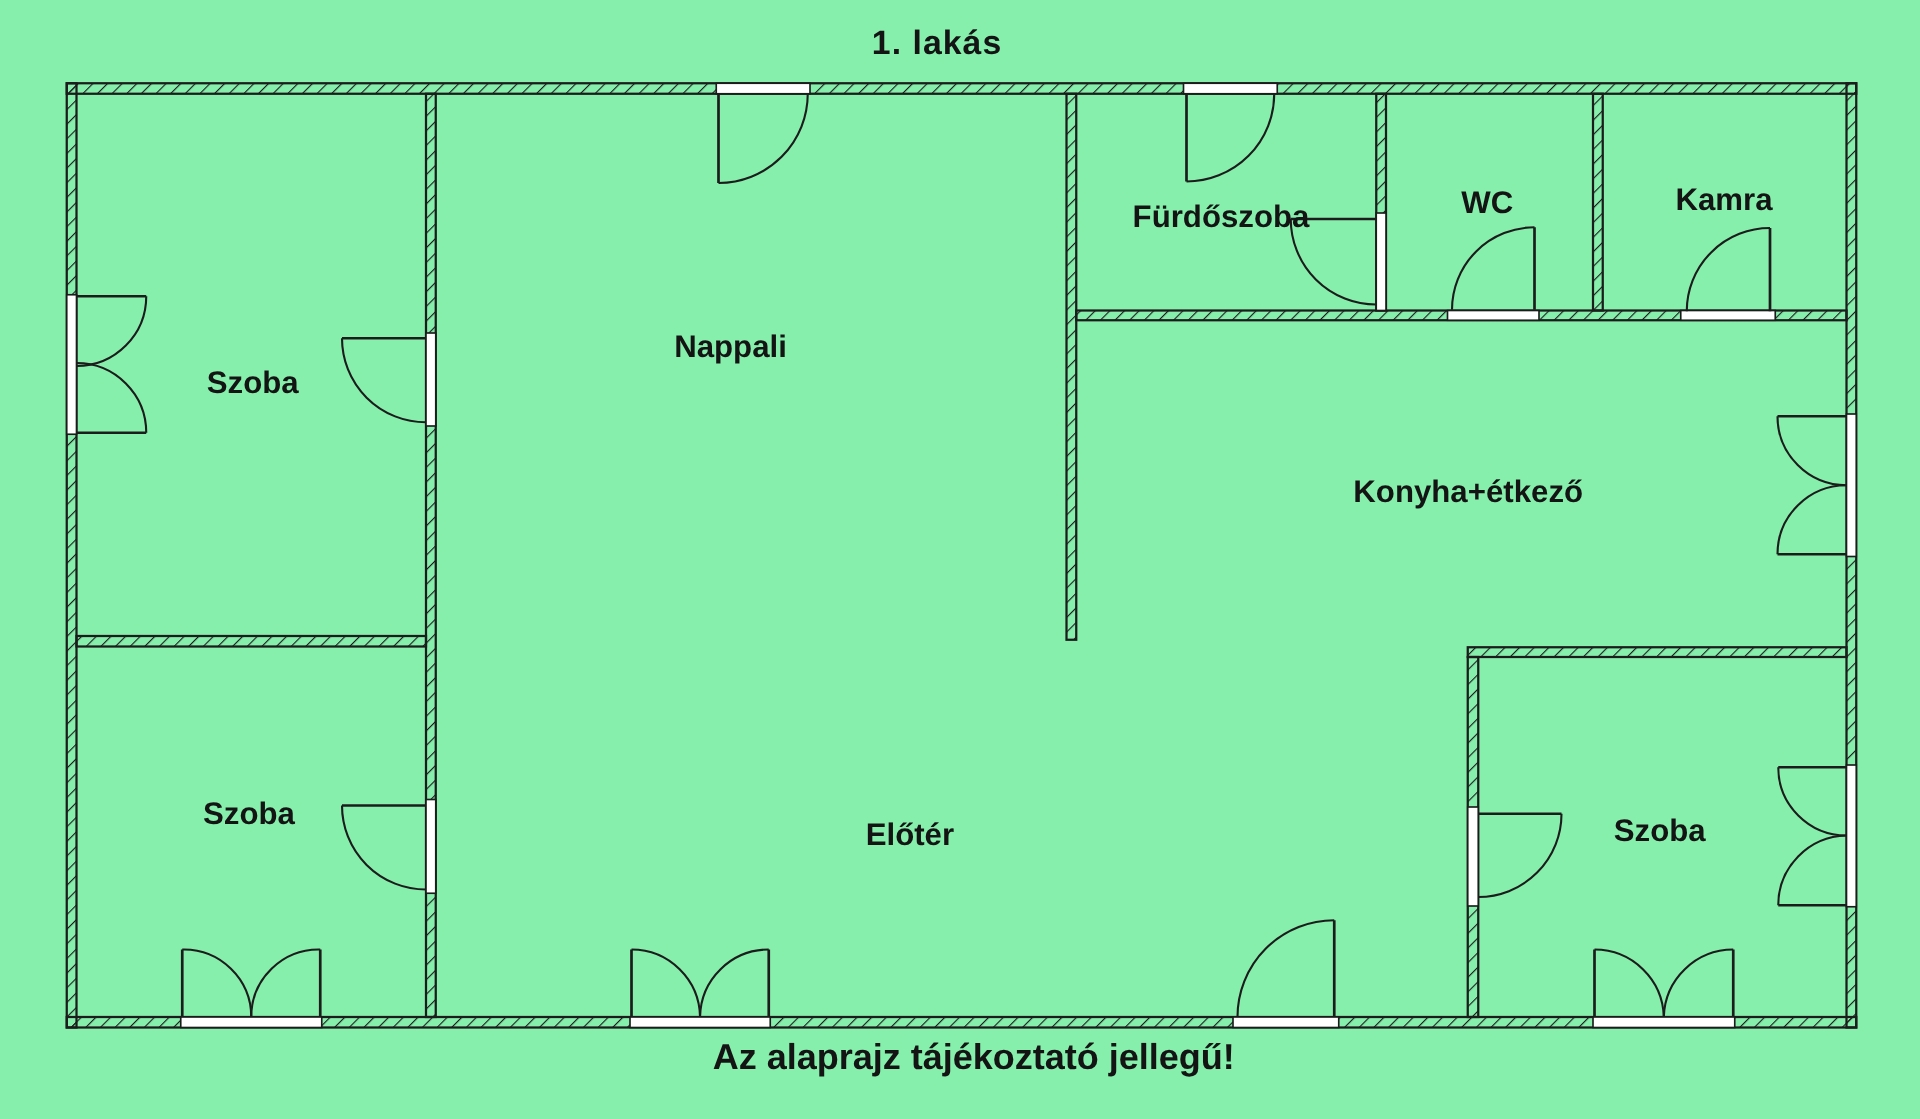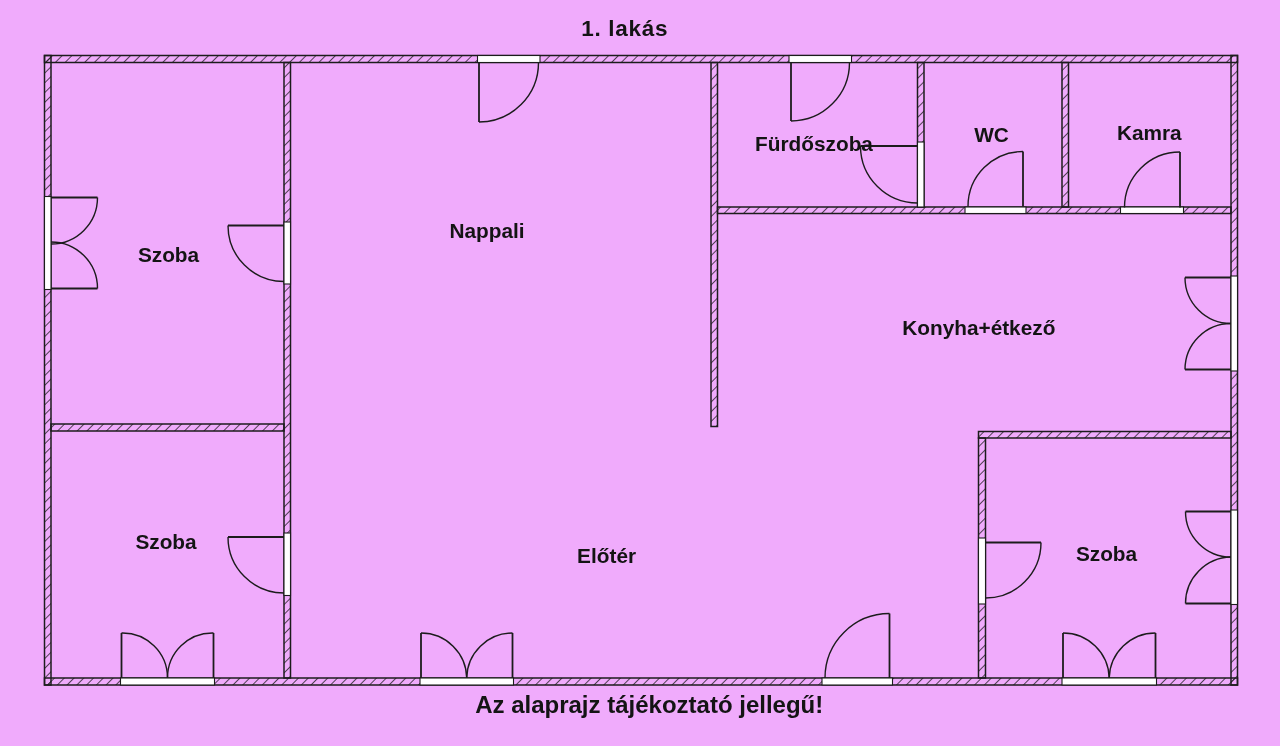--- a/index.html
+++ b/index.html
@@ -1,16 +1,16 @@
 <!DOCTYPE html>
 <html><head>
 <meta charset="utf-8">
 <style>
   html,body{margin:0;padding:0;background:#ffffff;}
-  .page{position:relative;width:1280px;height:746px;background:#f0abfc;font-family:"Liberation Sans",sans-serif;}
+  .page{position:relative;width:1280px;height:746px;background:#86efac;font-family:"Liberation Sans",sans-serif;}
   svg{display:block;}
   text{font-family:"Liberation Sans",sans-serif;font-weight:bold;fill:#141414;}
 </style>
 </head>
 <body>
 <div class="page">
 <svg width="1280" height="746" viewBox="0 0 1280 746">
 <defs>
 <pattern id="hatch" patternUnits="userSpaceOnUse" width="6.9" height="6.9" patternTransform="rotate(45)">
 <line x1="0" y1="0" x2="0" y2="6.9" stroke="#1c1c1c" stroke-width="1.5"></line>

